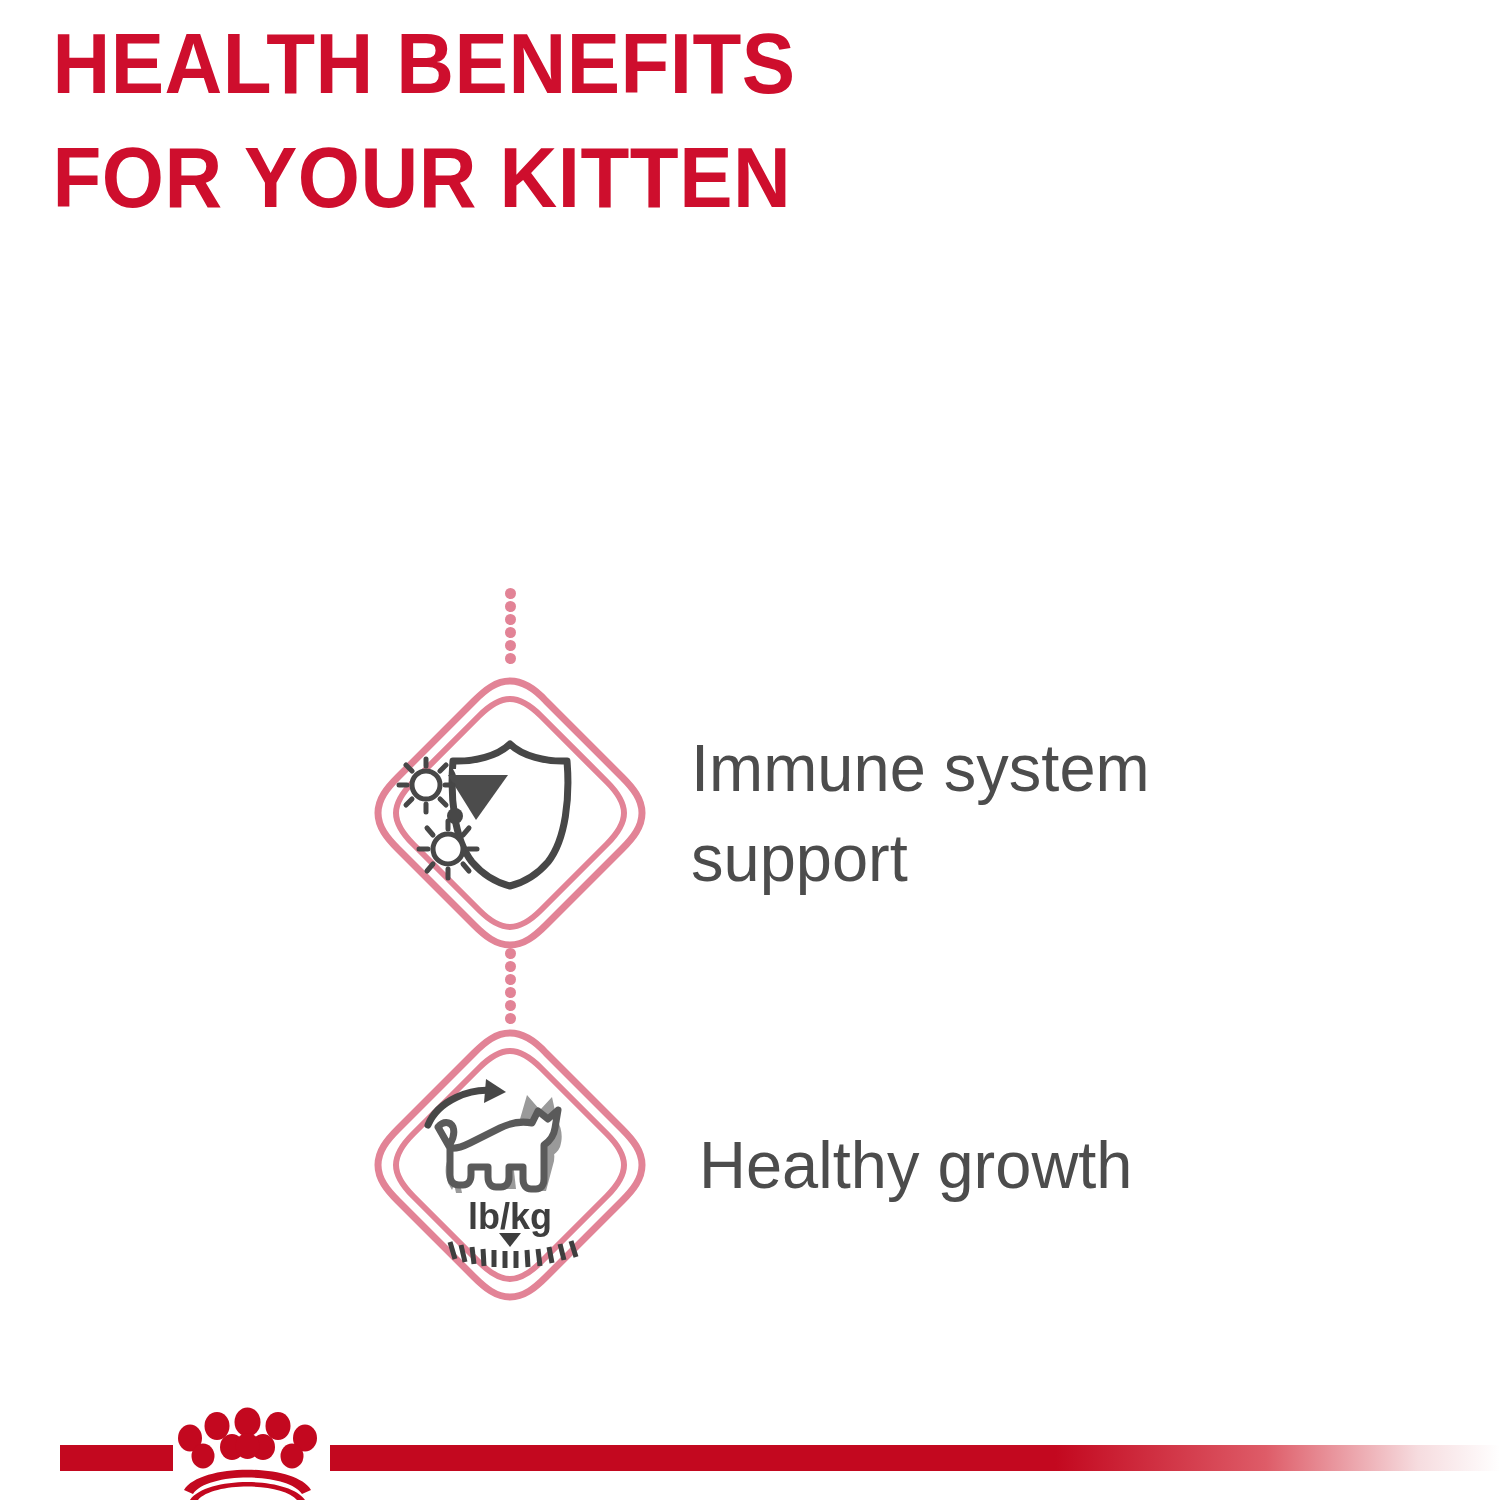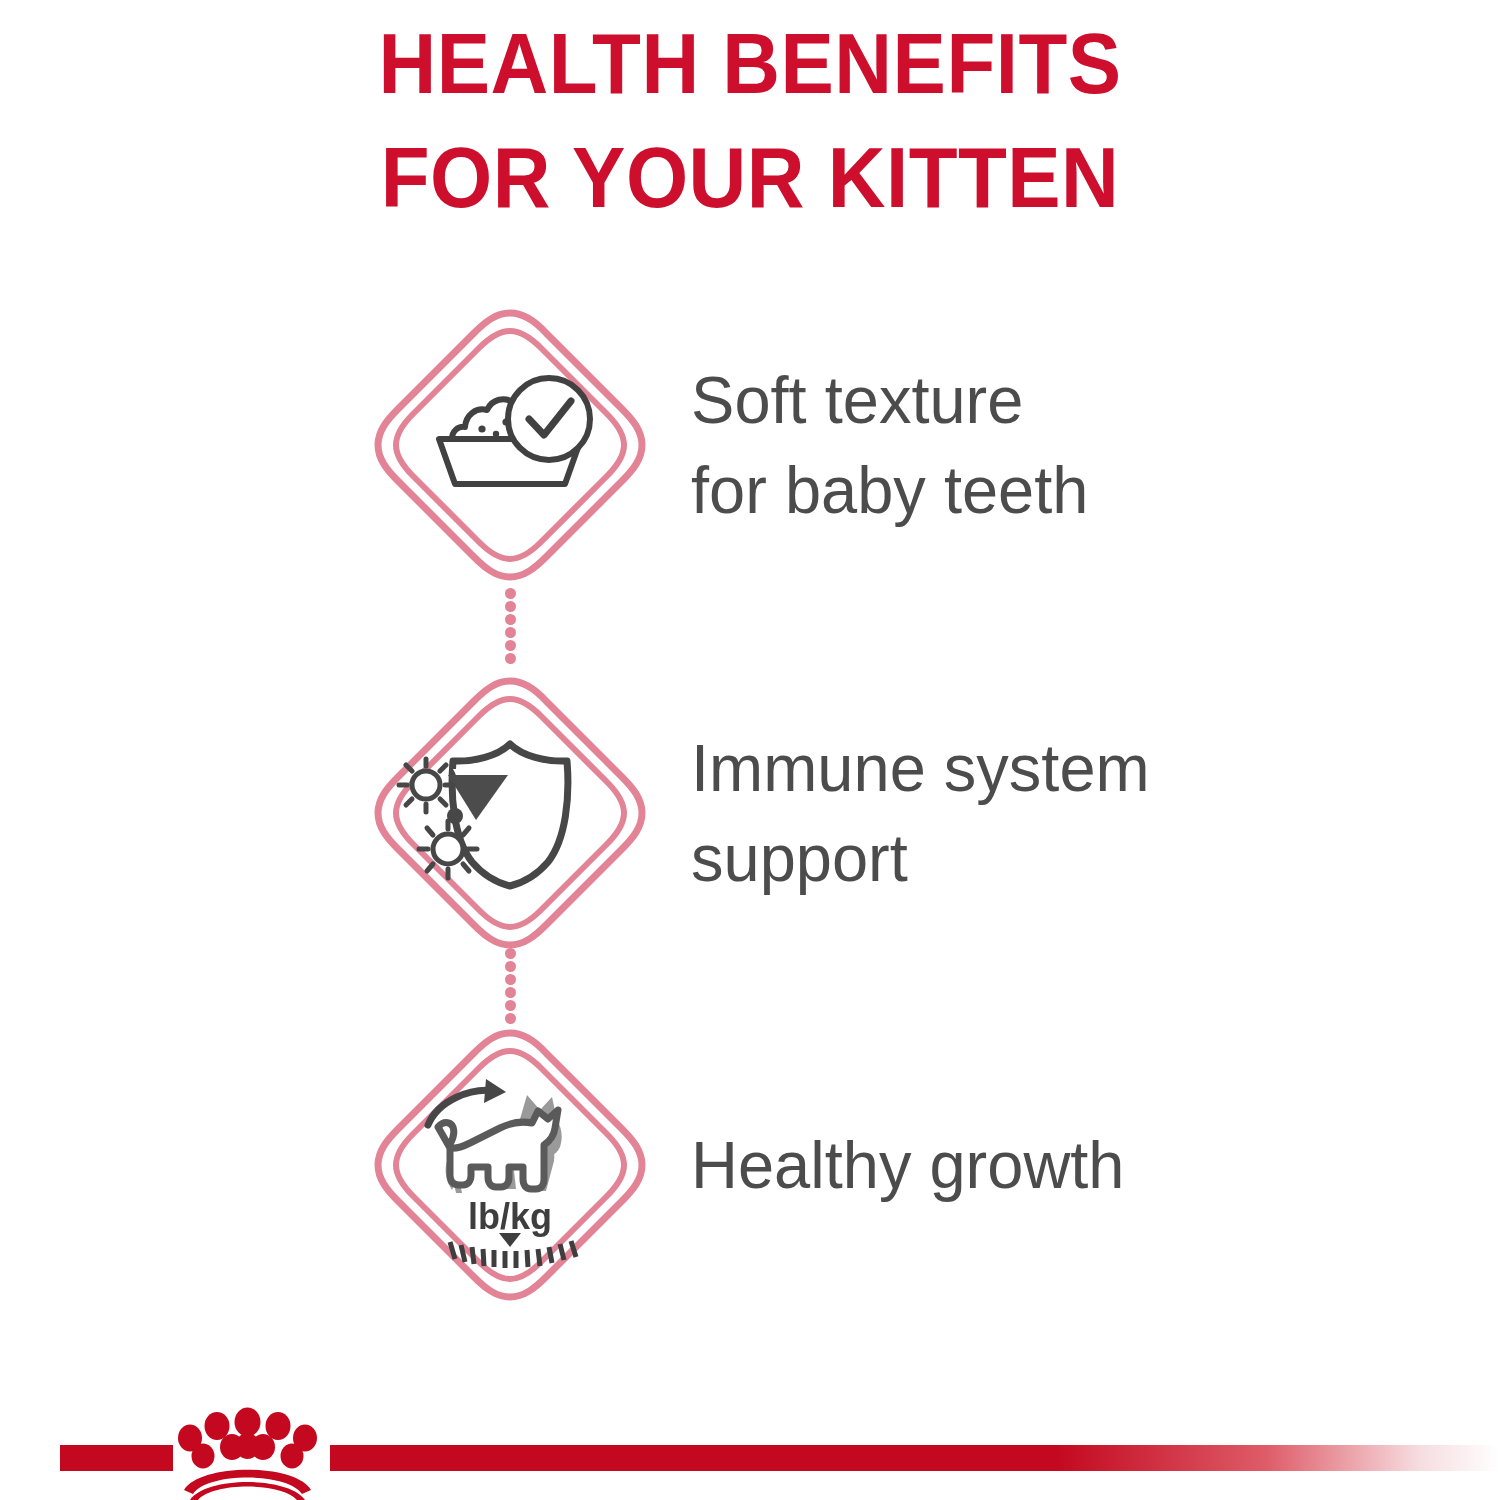--- a/index.html
+++ b/index.html
@@ -18,21 +18,20 @@
     background: #ffffff;
     overflow: hidden;
   }
 
   
   .title-block {
     position: absolute;
     left: 0;
     top: 6px;
     width: 1500px;
-    text-align: center;
   }
   .title-line {
     display: block;
     color: #CE0E2D;
     font-family: "Liberation Sans", sans-serif;
     font-weight: bold;
     font-size: 86px;
     letter-spacing: 0.5px;
     line-height: 114px;
     white-space: nowrap;
@@ -44,21 +43,21 @@
     position: absolute;
     left: 360px;
     width: 1060px;
     height: 300px;
     display: flex;
     flex-direction: row;
     align-items: center;
   }
   #row-0 { top: 295px; }
   #row-1 { top: 663px; }
-  #row-2 { top: 1015px; }
+  #row-2 { top: 1015px; gap: 8px; }
 
   .icon-frame {
     position: relative;
     width: 300px;
     height: 300px;
     flex: 0 0 300px;
   }
   .icon-frame svg {
     display: block;
     width: 300px;
@@ -133,49 +132,20 @@
 </head>
 <body>
 
 <div id="page">
 
   <div class="title-block">
     <span class="title-line">HEALTH BENEFITS</span>
     <span class="title-line">FOR YOUR KITTEN</span>
   </div>
 
-  <div class="benefit-row" id="row-0">
-    <div class="icon-frame">
-      <svg viewBox="0 0 300 300" xmlns="http://www.w3.org/2000/svg">
-
-        <path d="M150 18 C164 18 176 27 186 38 L262 114 C273 125 282 136 282 150 C282 164 273 175 262 186 L186 262
-                 C175 273 164 282 150 282 C136 282 125 273 114 262 L38 186 C27 175 18 164 18 150
-                 C18 136 27 125 38 114 L114 38 C125 27 136 18 150 18 Z" fill="none" stroke="#E28396" stroke-width="7" stroke-linecap="round" stroke-linejoin="round"></path>
-
-        <path d="M150 36 C162 36 172 44 181 53 L247 119 C256 128 264 138 264 150 C264 162 256 172 247 181 L181 247
-                 C172 256 162 264 150 264 C138 264 128 256 119 247 L53 181 C44 172 36 162 36 150
-                 C36 138 44 128 53 119 L119 53 C128 44 138 36 150 36 Z" fill="none" stroke="#E28396" stroke-width="6" stroke-linecap="round" stroke-linejoin="round"></path>
-
-        <path d="M79 144 L221 144 L205 189 L95 189 Z" fill="none" stroke="#414141" stroke-width="6" stroke-linejoin="round"></path>
-
-        <path d="M92 144 C92 136 98 131 105 132 C106 120 116 112 127 115 C132 104 145 101 154 108
-                 C163 102 175 107 178 118 C189 118 196 127 194 137 C197 139 199 141 200 144 Z" fill="none" stroke="#414141" stroke-width="6" stroke-linejoin="round"></path>
-        <circle cx="122" cy="134" r="3.6" fill="#414141"></circle>
-        <circle cx="146" cy="127" r="3.6" fill="#414141"></circle>
-        <circle cx="168" cy="133" r="3.6" fill="#414141"></circle>
-        <circle cx="136" cy="139" r="3.2" fill="#414141"></circle>
-
-        <circle cx="189" cy="124" r="41" fill="#FFFFFF"></circle>
-        <circle cx="189" cy="124" r="41" fill="none" stroke="#414141" stroke-width="6"></circle>
-        <path d="M169 124 L184 140 L211 106" fill="none" stroke="#414141" stroke-width="7" stroke-linecap="round" stroke-linejoin="round"></path>
-      </svg>
-    </div>
-    <div class="benefit-text">Soft texture
-for baby teeth</div>
-  </div>
 
   <div class="connector" id="connector-0">
     <i></i>
     <i></i>
     <i></i>
     <i></i>
     <i></i>
     <i></i>
   </div>
 

